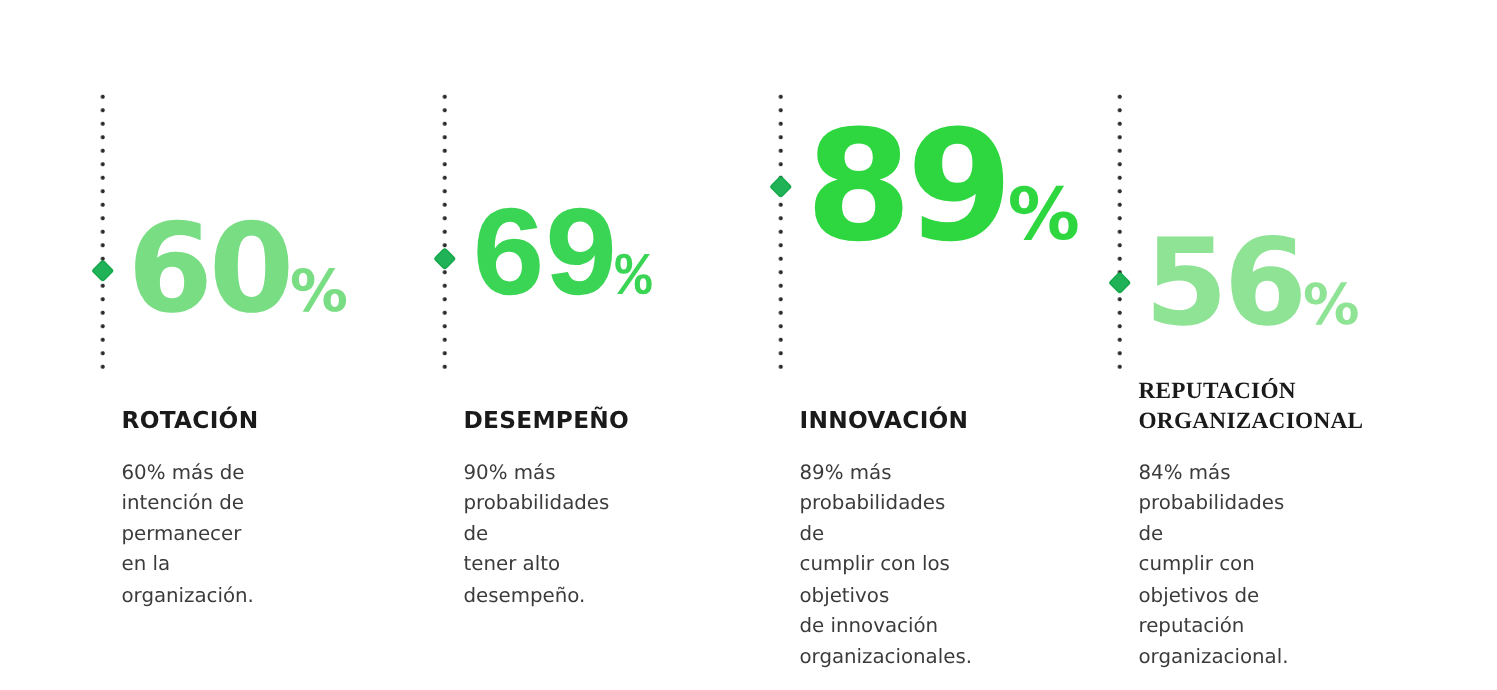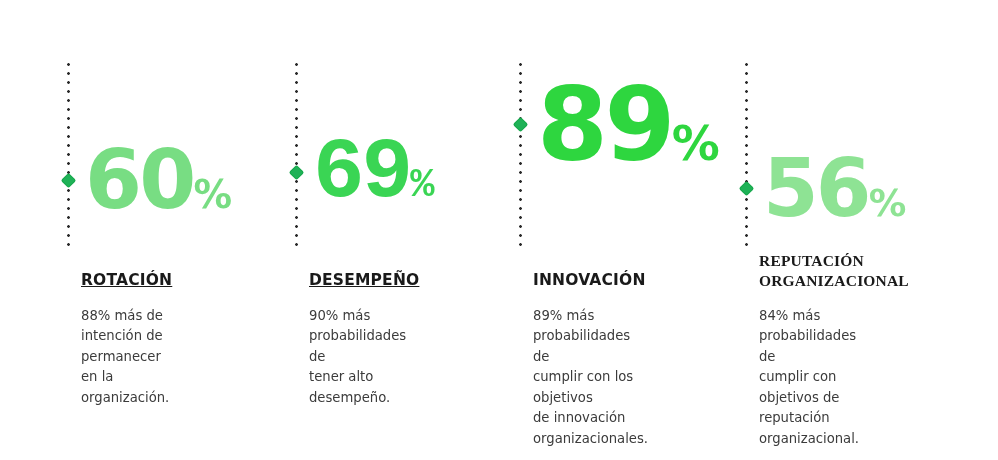--- a/index.html
+++ b/index.html
@@ -108,33 +108,33 @@
 <body>
 
 <div class="board">
 
   <div class="col" style="left:67px;">
     <div class="rule"></div>
     <div class="marker" style="top:175px;"></div>
     <div class="stat" style="top:139px; font-size:82px; color:#78dd83;">
       <span>60</span><span class="pct">%</span>
     </div>
-    <div class="heading" style="top:270px;text-decoration:underline;">ROTACIÓN</div>
-    <div class="body-copy" style="top:306px;">88% más de intención de
+    <div class="heading" style="top:270px;">ROTACIÓN</div>
+    <div class="body-copy" style="top:306px;">60% más de intención de
 permanecer en la
 organización.</div>
   </div>
 
   <div class="col" style="left:295px;">
     <div class="rule"></div>
     <div class="marker" style="top:167px;"></div>
     <div class="stat" style="top:130px; font-size:86px; color:#3ad554;font-family:Liberation Mono, monospace;">
       <span>69</span><span class="pct">%</span>
     </div>
-    <div class="heading" style="top:270px;text-decoration:underline;">DESEMPEÑO</div>
+    <div class="heading" style="top:270px;">DESEMPEÑO</div>
     <div class="body-copy" style="top:306px;">90% más probabilidades de
 tener alto desempeño.</div>
   </div>
 
   <div class="col" style="left:519px;">
     <div class="rule"></div>
     <div class="marker" style="top:119px;"></div>
     <div class="stat" style="top:74px; font-size:102px; color:#2ed63f;">
       <span>89</span><span class="pct">%</span>
     </div>

